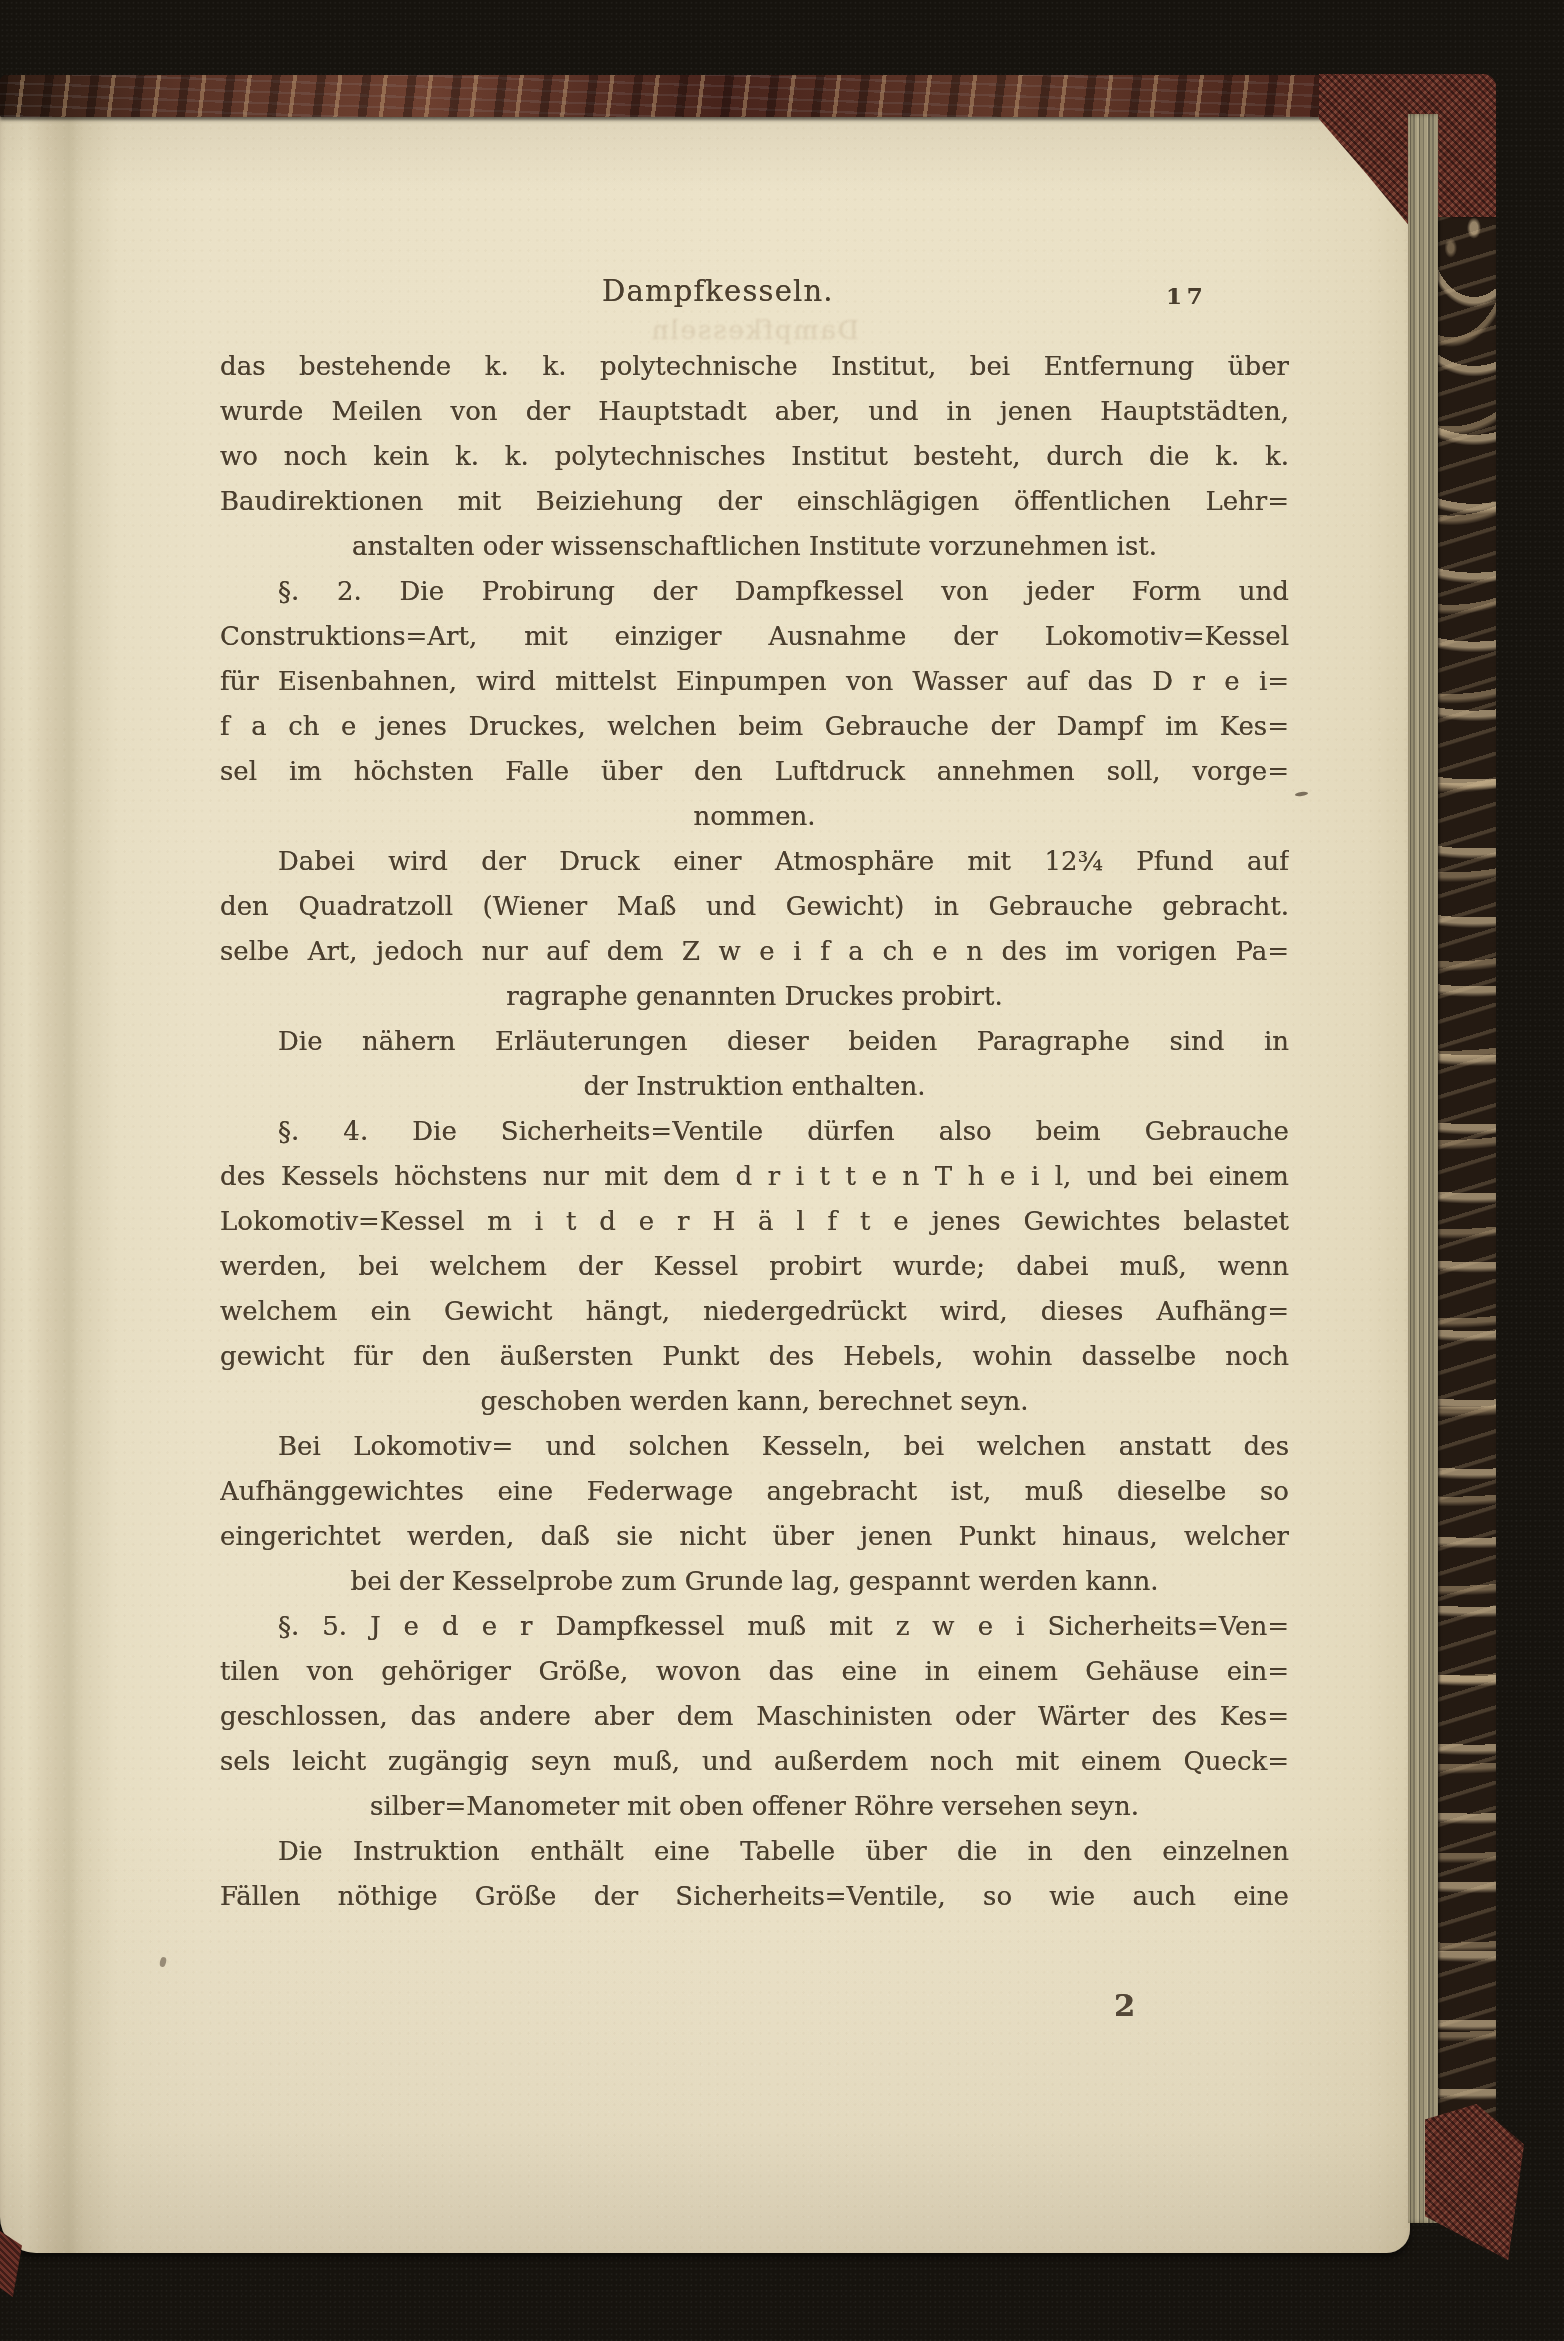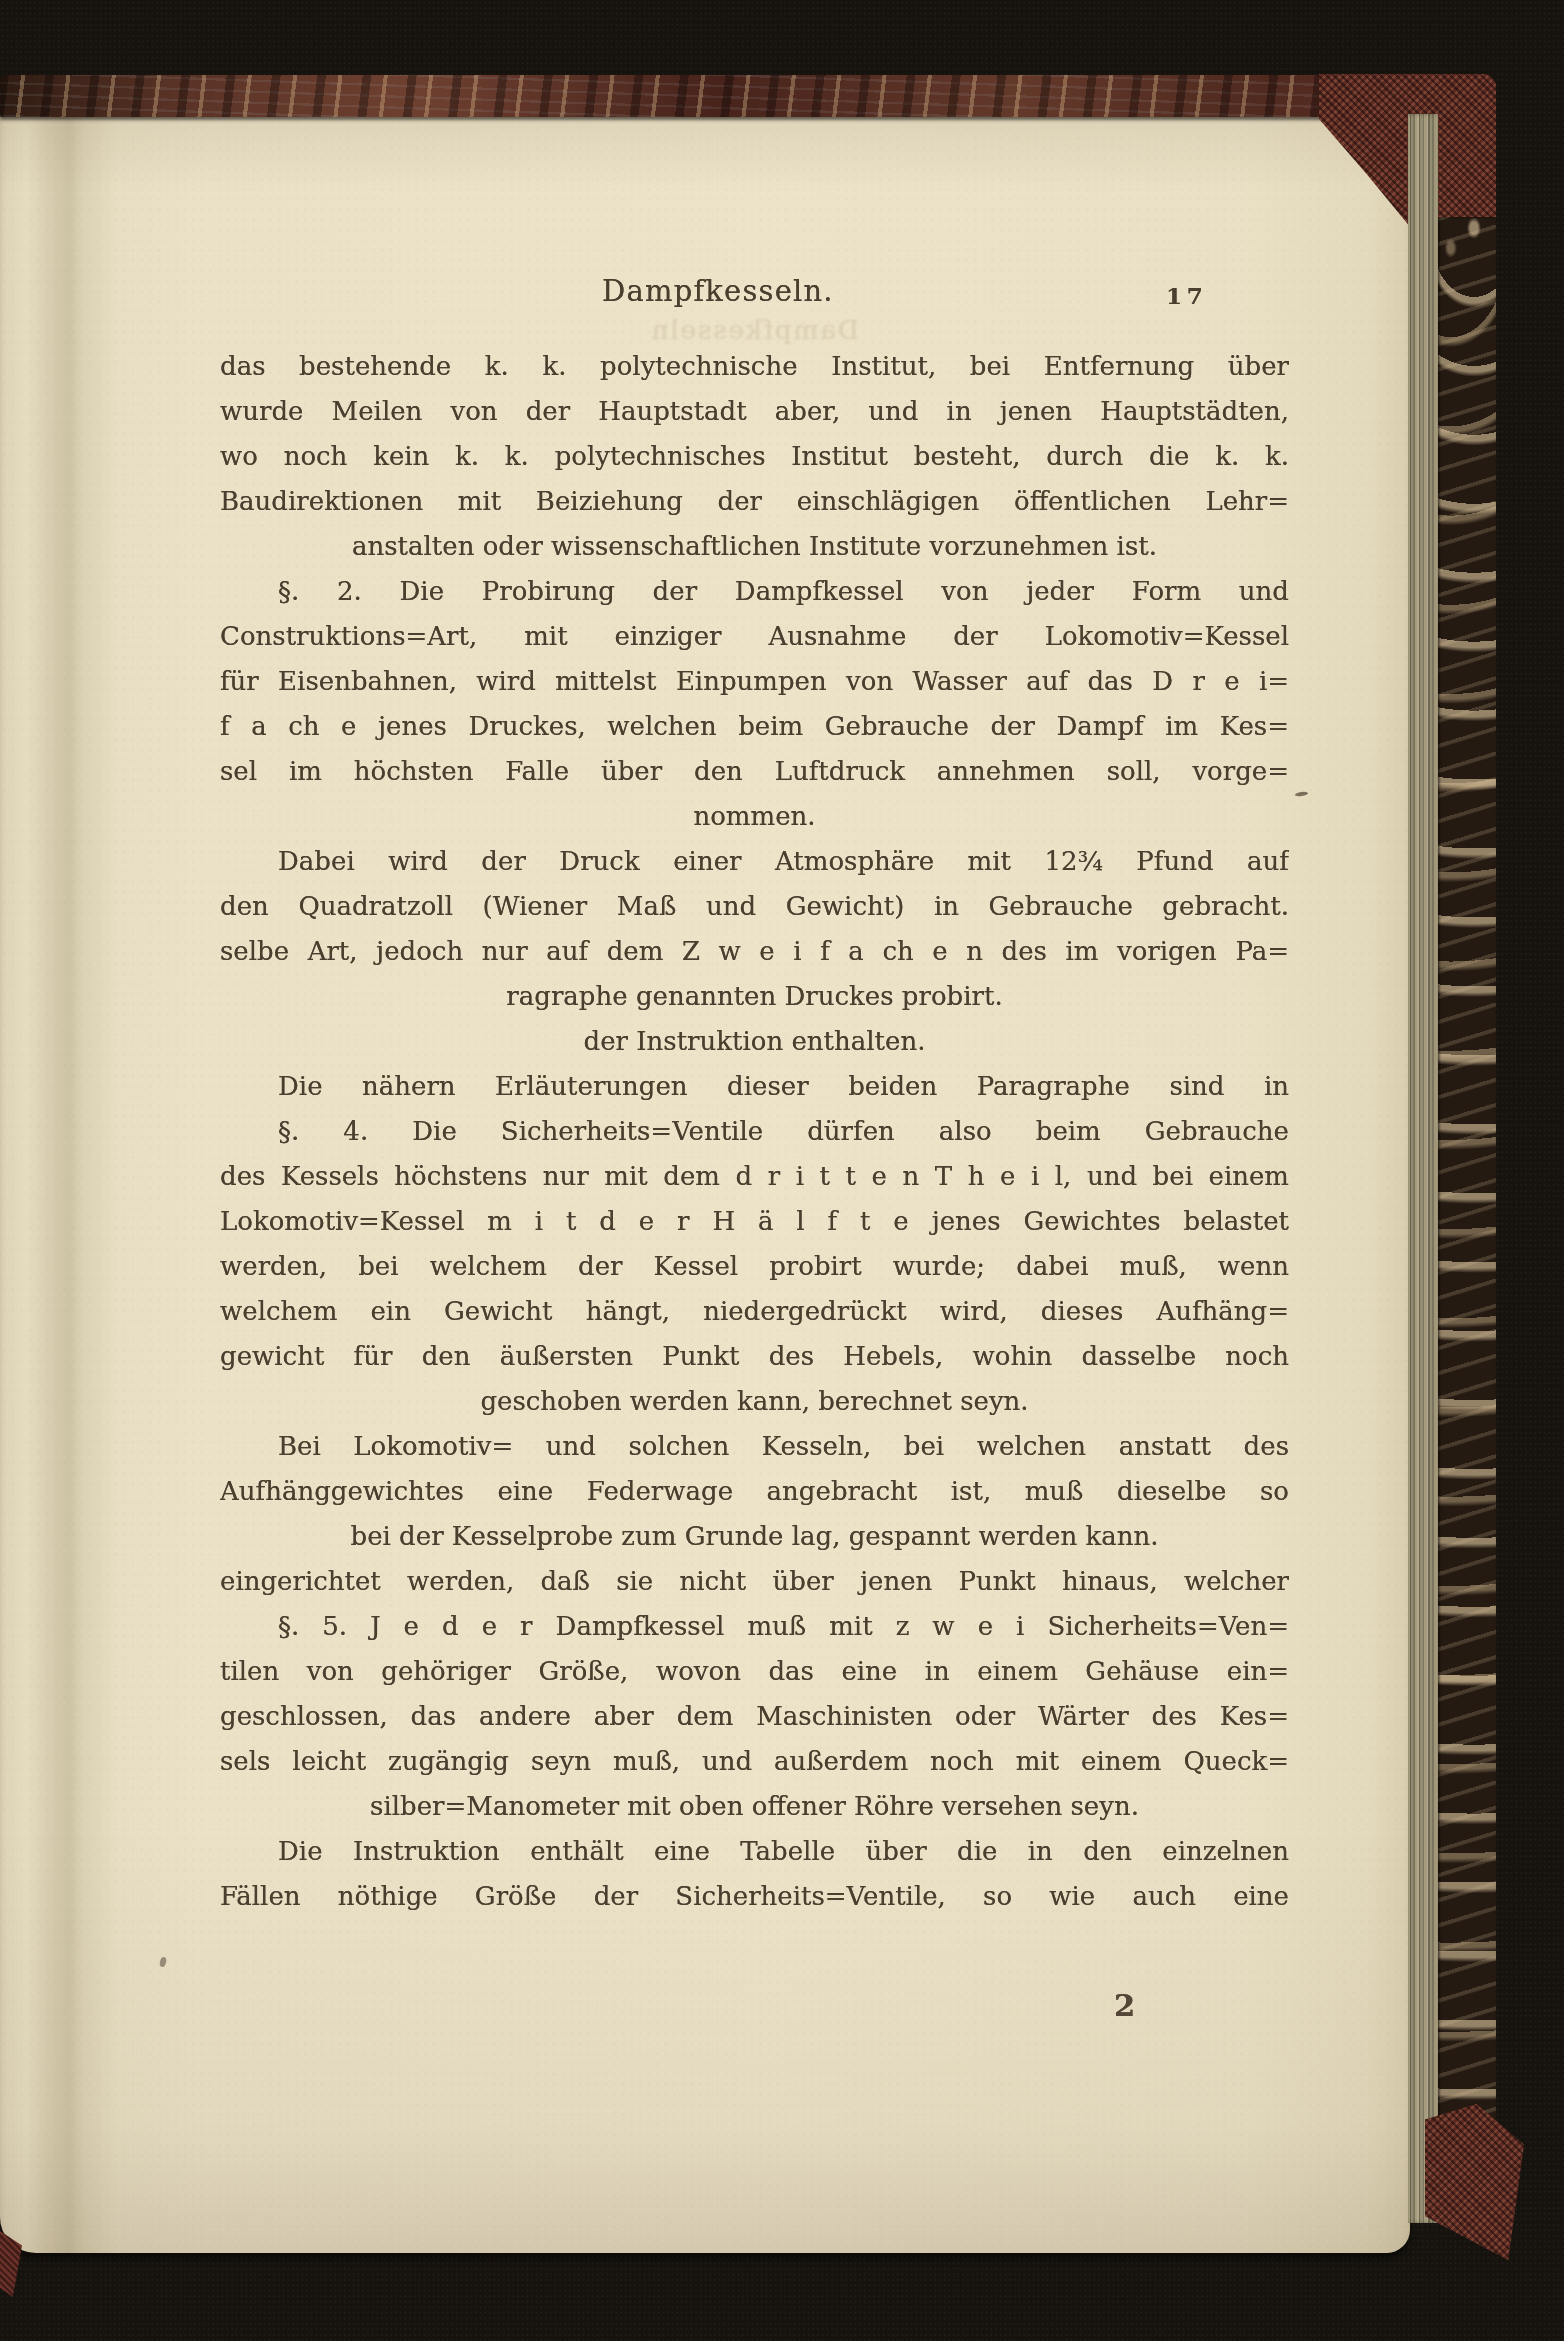--- a/index.html
+++ b/index.html
@@ -152,35 +152,35 @@
   <div class="line just">f a ch e jenes Druckes, welchen beim Gebrauche der Dampf im Kes=</div>
   <div class="line just">sel im höchsten Falle über den Luftdruck annehmen soll, vorge=</div>
   <div class="line end">nommen.</div>
 
   <div class="line just indent">Dabei wird der Druck einer Atmosphäre mit 12¾ Pfund auf</div>
   <div class="line just">den Quadratzoll (Wiener Maß und Gewicht) in Gebrauche gebracht.</div>
 
   <div class="line just">selbe Art, jedoch nur auf dem Z w e i f a ch e n des im vorigen Pa=</div>
   <div class="line end">ragraphe genannten Druckes probirt.</div>
 
+  <div class="line just indent">Die nähern Erläuterungen dieser beiden Paragraphe sind in</div>
   <div class="line end">der Instruktion enthalten.</div>
-  <div class="line just indent">Die nähern Erläuterungen dieser beiden Paragraphe sind in</div>
 
   <div class="line just indent">§. 4. Die Sicherheits=Ventile dürfen also beim Gebrauche</div>
   <div class="line just">des Kessels höchstens nur mit dem d r i t t e n T h e i l, und bei einem</div>
   <div class="line just">Lokomotiv=Kessel m i t d e r H ä l f t e jenes Gewichtes belastet</div>
   <div class="line just">werden, bei welchem der Kessel probirt wurde; dabei muß, wenn</div>
   <div class="line just">welchem ein Gewicht hängt, niedergedrückt wird, dieses Aufhäng=</div>
   <div class="line just">gewicht für den äußersten Punkt des Hebels, wohin dasselbe noch</div>
   <div class="line end">geschoben werden kann, berechnet seyn.</div>
 
   <div class="line just indent">Bei Lokomotiv= und solchen Kesseln, bei welchen anstatt des</div>
   <div class="line just">Aufhänggewichtes eine Federwage angebracht ist, muß dieselbe so</div>
+  <div class="line just">eingerichtet werden, daß sie nicht über jenen Punkt hinaus, welcher</div>
   <div class="line end">bei der Kesselprobe zum Grunde lag, gespannt werden kann.</div>
-  <div class="line just">eingerichtet werden, daß sie nicht über jenen Punkt hinaus, welcher</div>
 
   <div class="line just indent">§. 5. J e d e r Dampfkessel muß mit z w e i Sicherheits=Ven=</div>
   <div class="line just">tilen von gehöriger Größe, wovon das eine in einem Gehäuse ein=</div>
   <div class="line just">geschlossen, das andere aber dem Maschinisten oder Wärter des Kes=</div>
   <div class="line just">sels leicht zugängig seyn muß, und außerdem noch mit einem Queck=</div>
   <div class="line end">silber=Manometer mit oben offener Röhre versehen seyn.</div>
 
   <div class="line just indent">Die Instruktion enthält eine Tabelle über die in den einzelnen</div>
   <div class="line just">Fällen nöthige Größe der Sicherheits=Ventile, so wie auch eine</div>
 </div>

